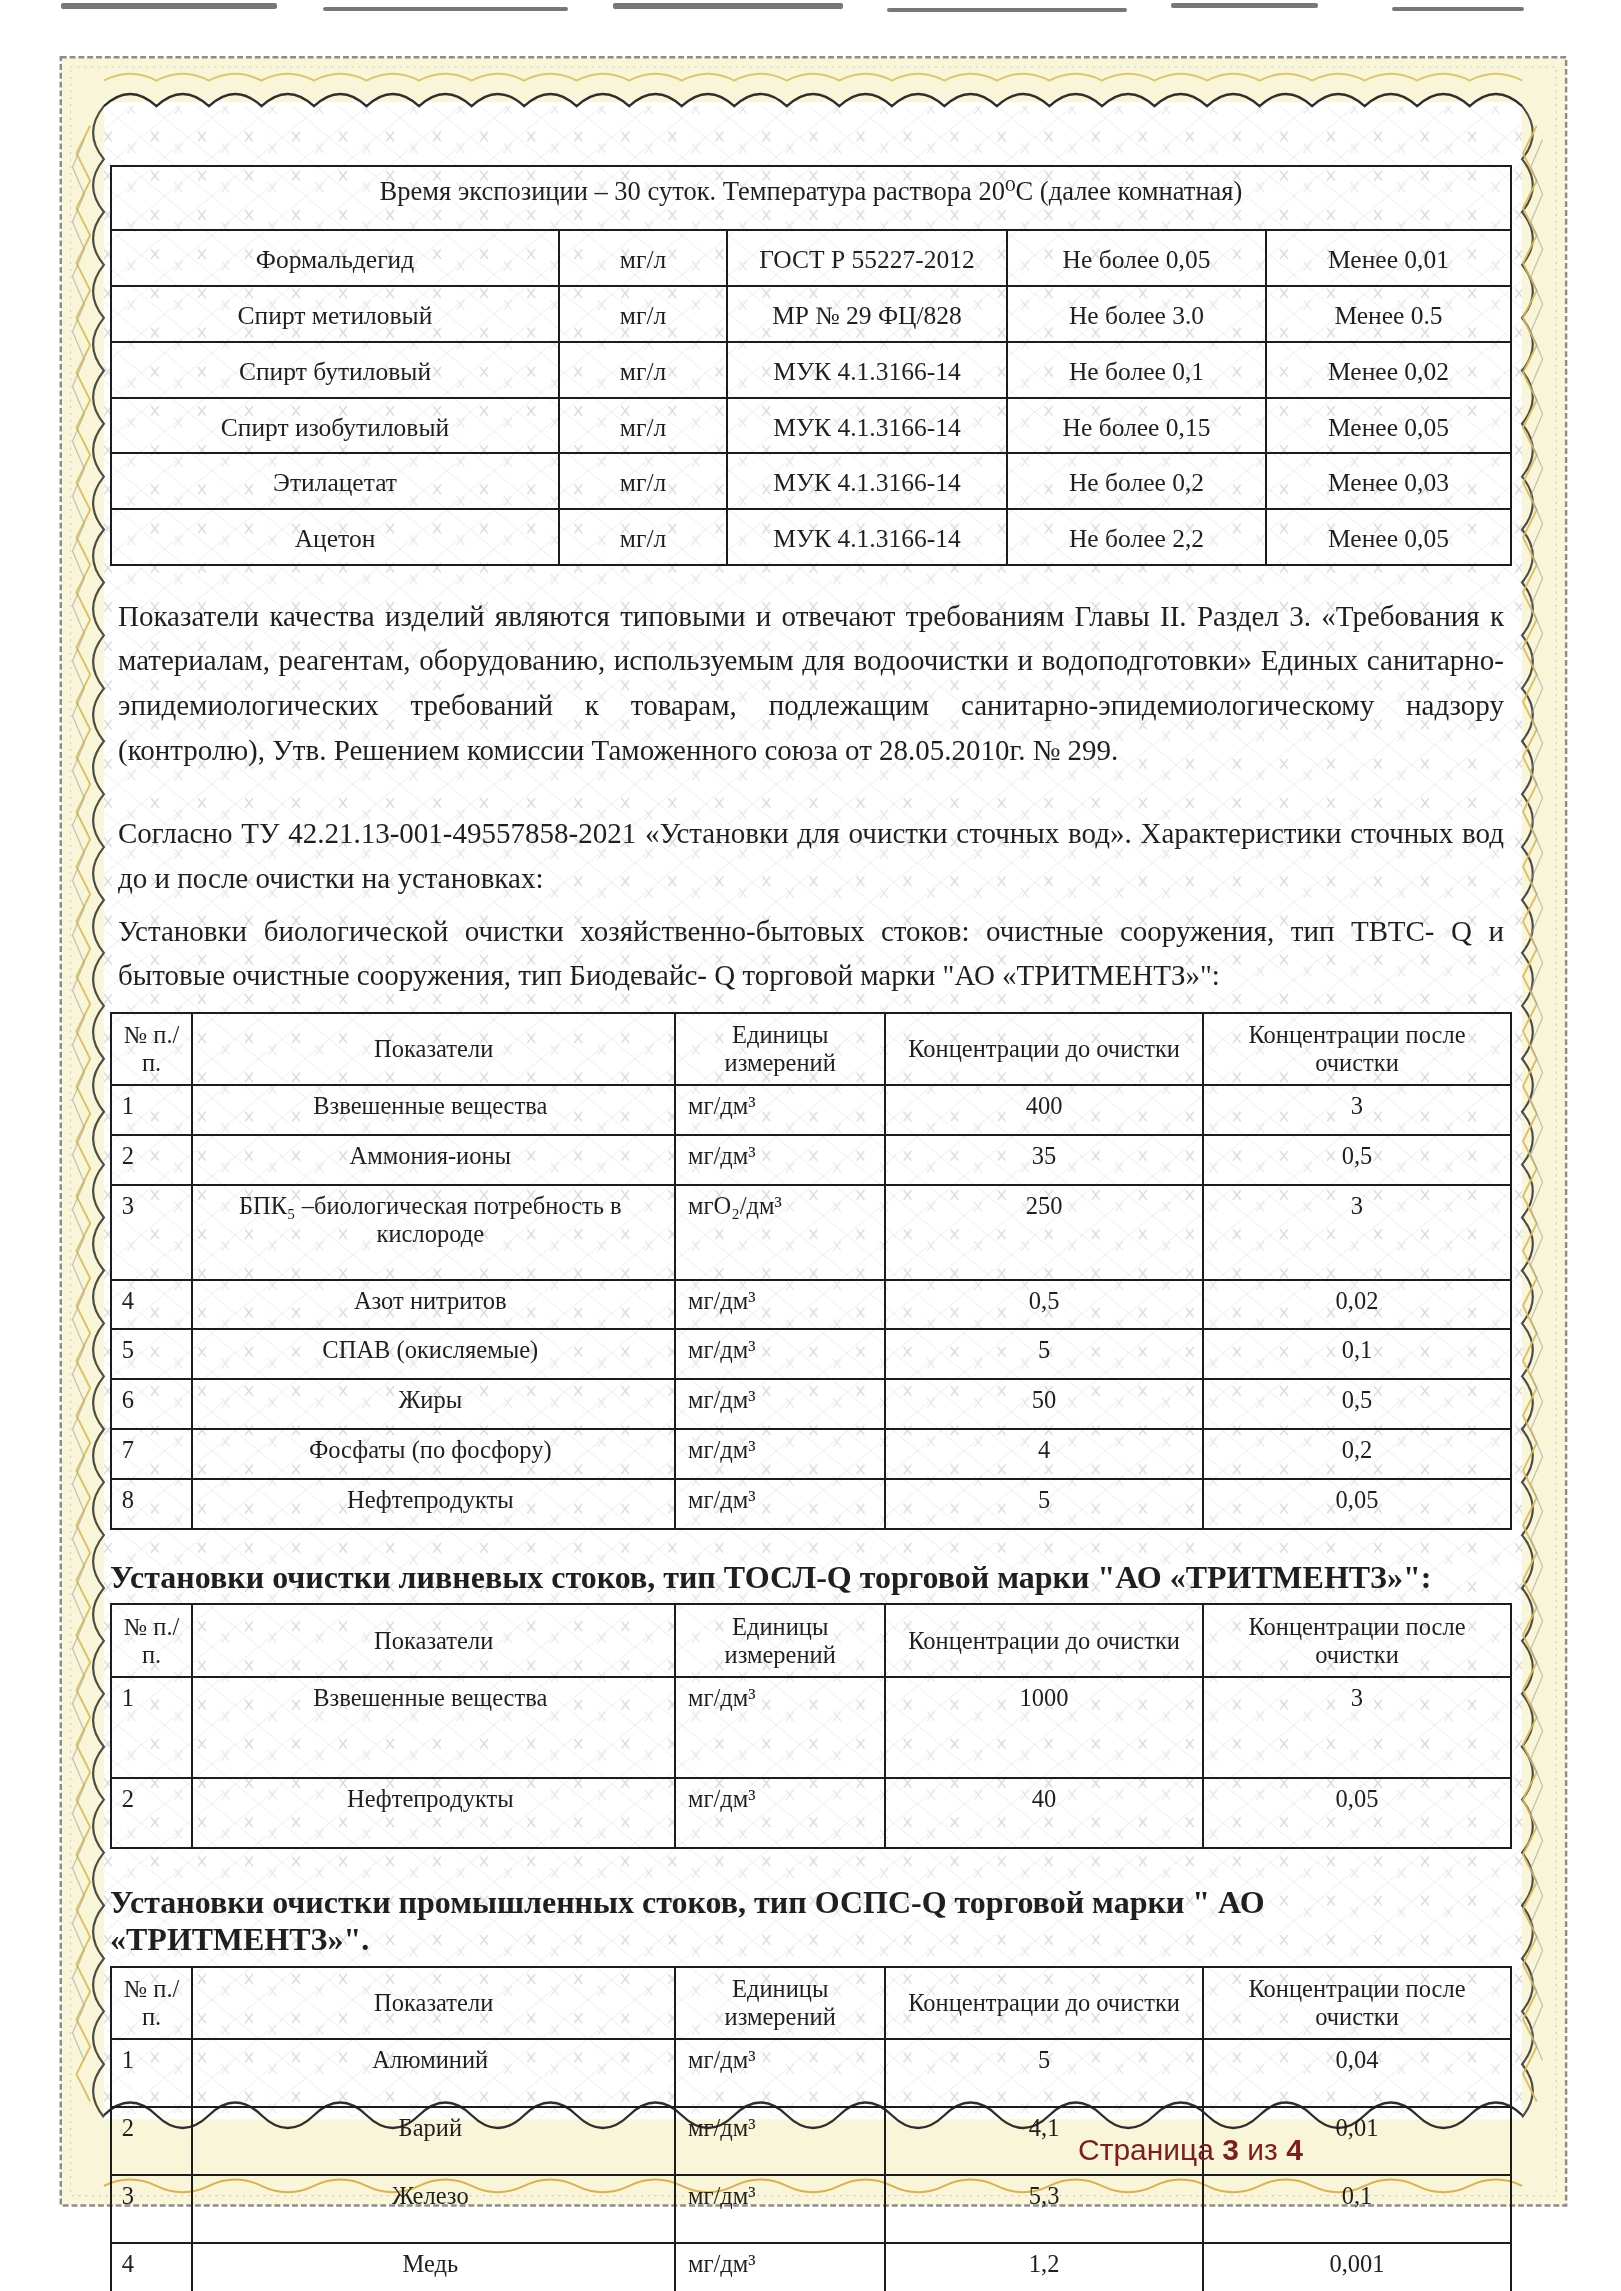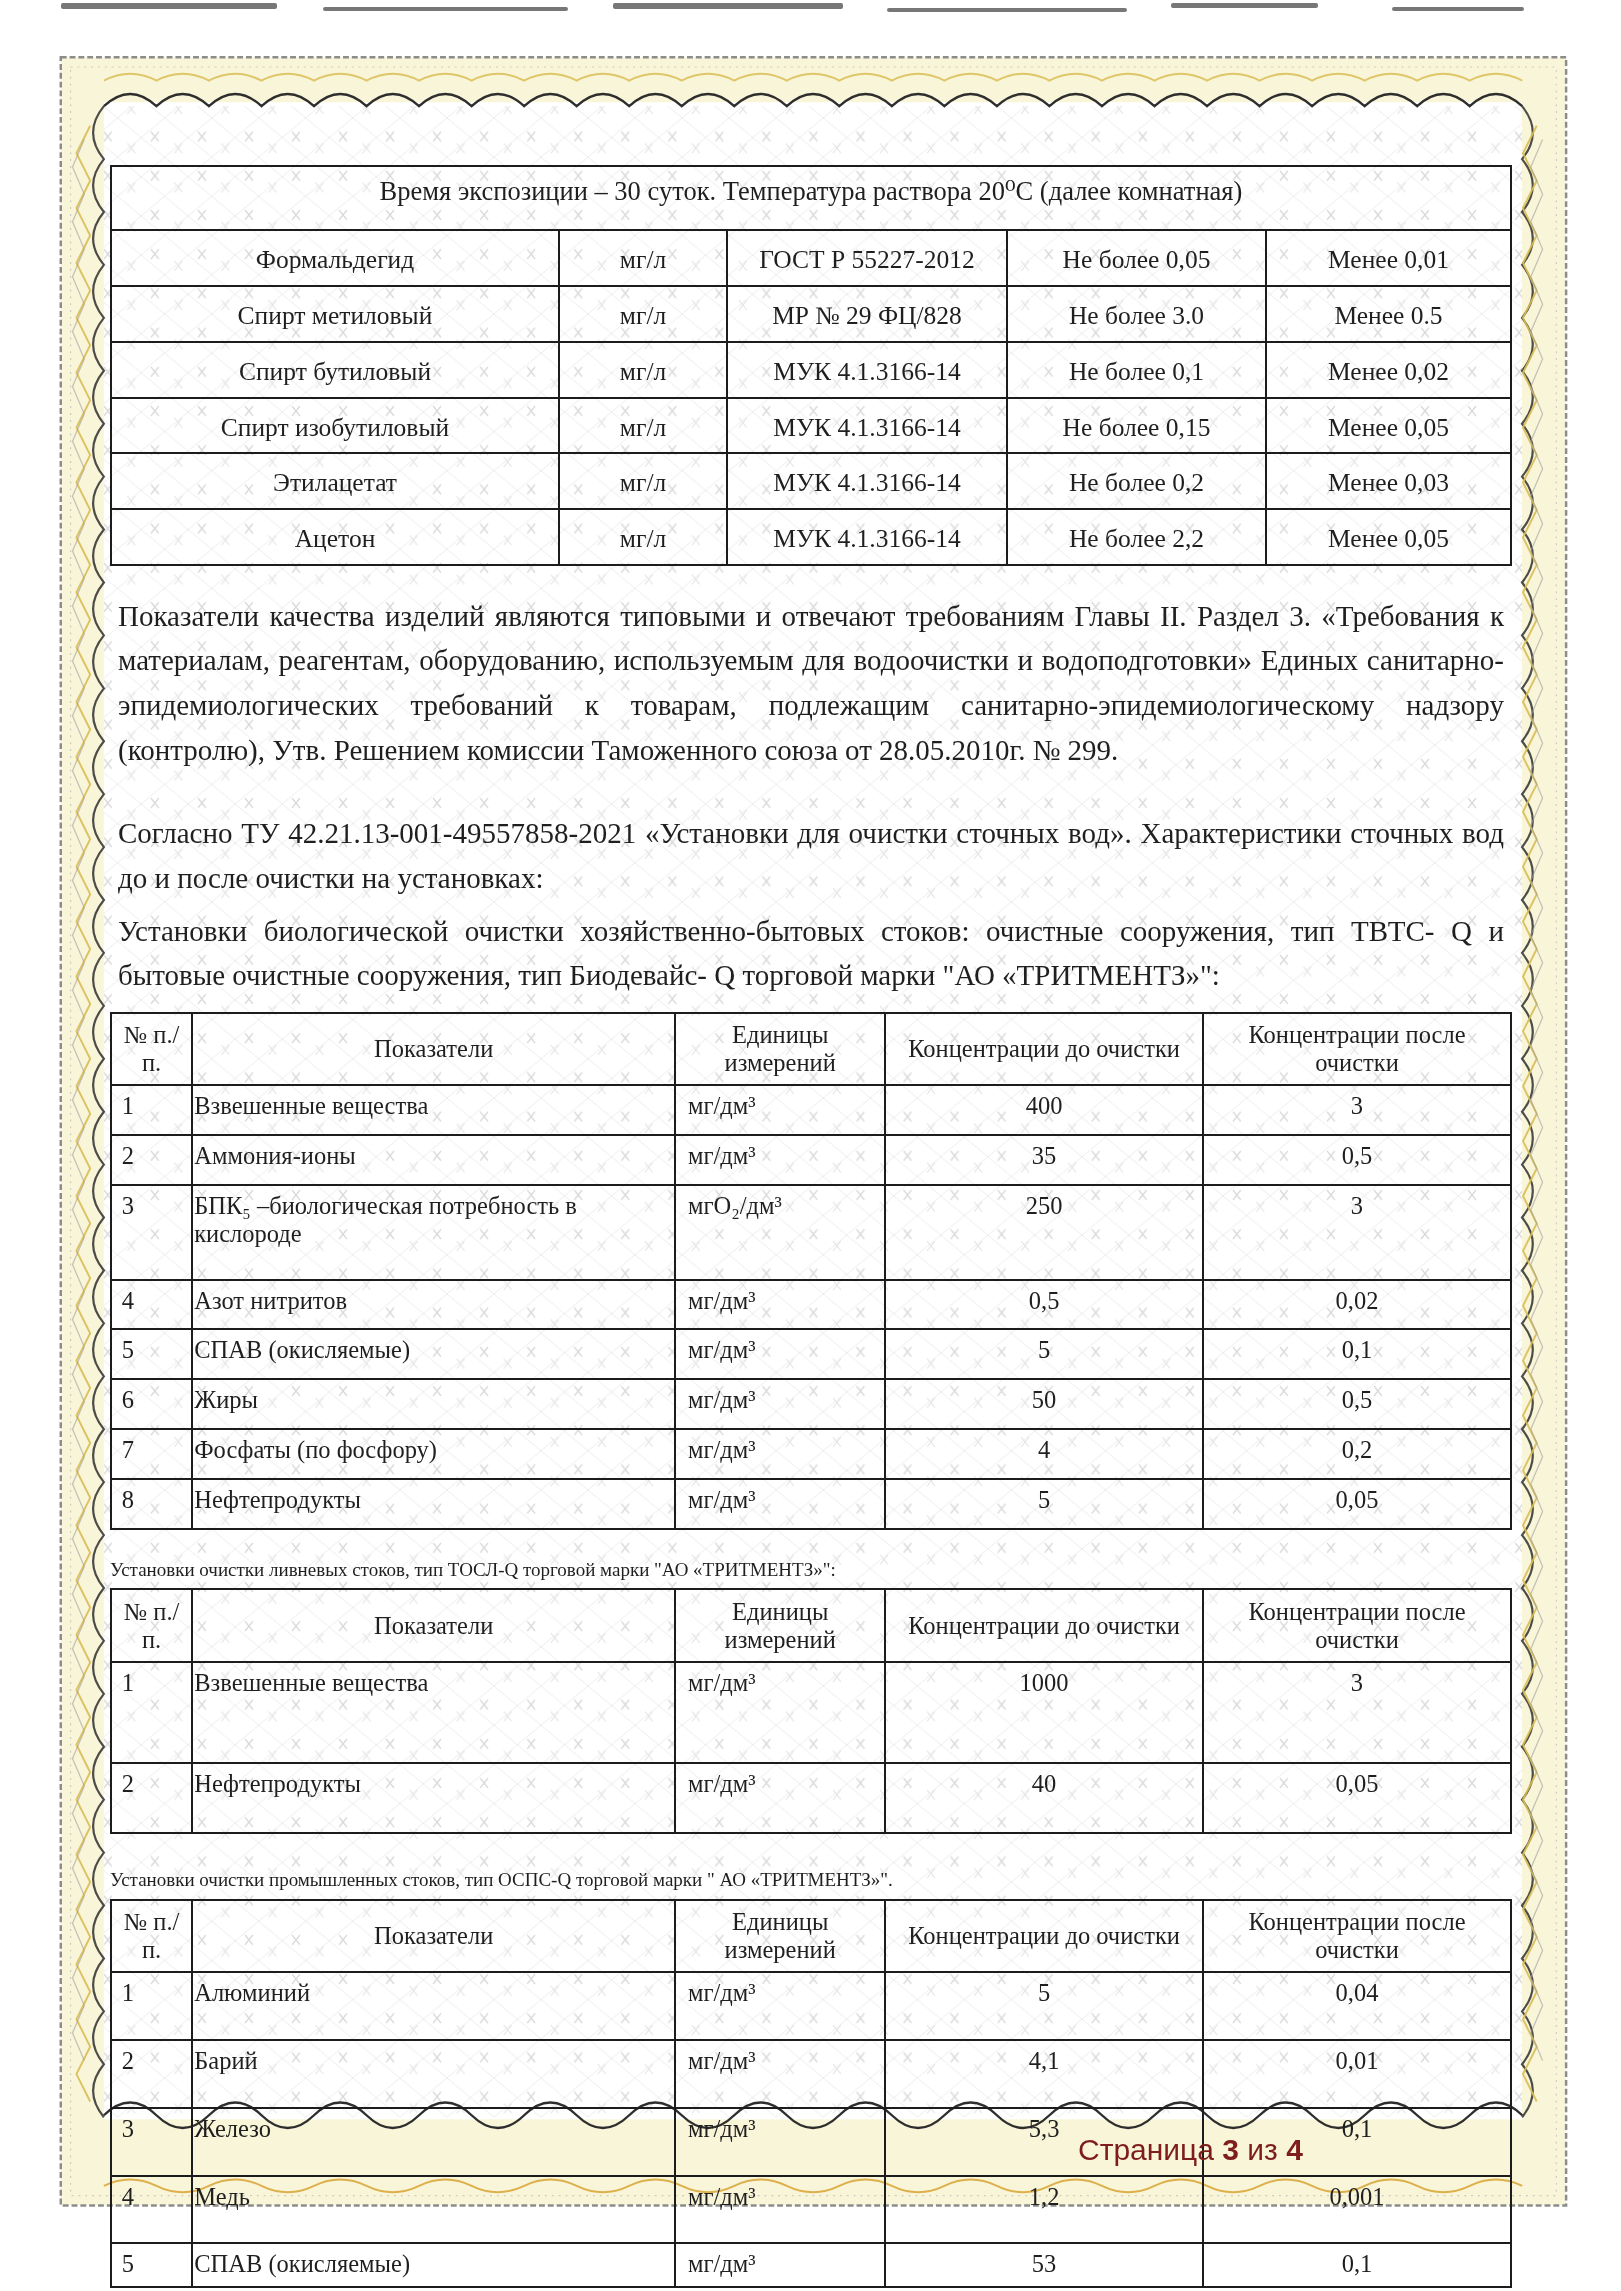--- a/index.html
+++ b/index.html
@@ -16,35 +16,35 @@
   #exposure-table{font-size:25.5px;}
   #exposure-table .title-cell{height:51px;text-align:center;font-size:26.5px;
       border-bottom:2.9px solid #1c1c1c;padding-top:8px;}
   #exposure-table tbody td{height:37px;text-align:center;padding-top:14px;}
 
   
   .conc-table{font-size:24.5px;}
   .conc-table th{text-align:center;border-bottom:2.9px solid #1c1c1c;height:65px;vertical-align:middle;}
   .conc-table tbody td{padding-top:5.9px;}
   .conc-table tbody td:nth-child(1){text-align:left;padding-left:9.8px;}
-  .conc-table tbody td:nth-child(2){text-align:left;padding-left:1px;}
+  .conc-table tbody td:nth-child(2){text-align:center;padding-left:1px;}
   .conc-table tbody td:nth-child(3){text-align:left;padding-left:11.8px;}
   .conc-table tbody td:nth-child(4),.conc-table tbody td:nth-child(5){text-align:center;}
 
   #bio-table tbody td{height:39px;}
   #bio-table tbody tr:nth-child(3) td{height:84px;}
   #storm-table tbody tr:nth-child(1) td{height:90px;}
   #storm-table tbody tr:nth-child(2) td{height:59px;}
   #ind-table tbody tr:nth-child(-n+4) td{height:57px;}
   #ind-table tbody tr:nth-child(n+5) td{height:33px;}
 
   .para{font-size:29px;line-height:1.54;text-align:justify;margin:8px;}
   .para-quality{margin-top:27.4px;}
   .para-tu{margin-top:39px;}
-  .caption{font-size:19px;margin:29px 0 7.8px 0;}
+  .caption{font-size:32px;margin:29px 0 7.8px 0;font-weight:bold;}
   .caption-ind{margin-top:35px;}
   .tbl-gap{margin-top:13.7px;}
 
   .footer{position:absolute;left:1078px;top:2133px;z-index:2;
           font-family:"Liberation Sans","DejaVu Sans",sans-serif;
           font-size:30px;color:#7f1d1d;text-align:right;}
   .footer b{font-weight:bold;}
 </style>
 </head>
 <body>

